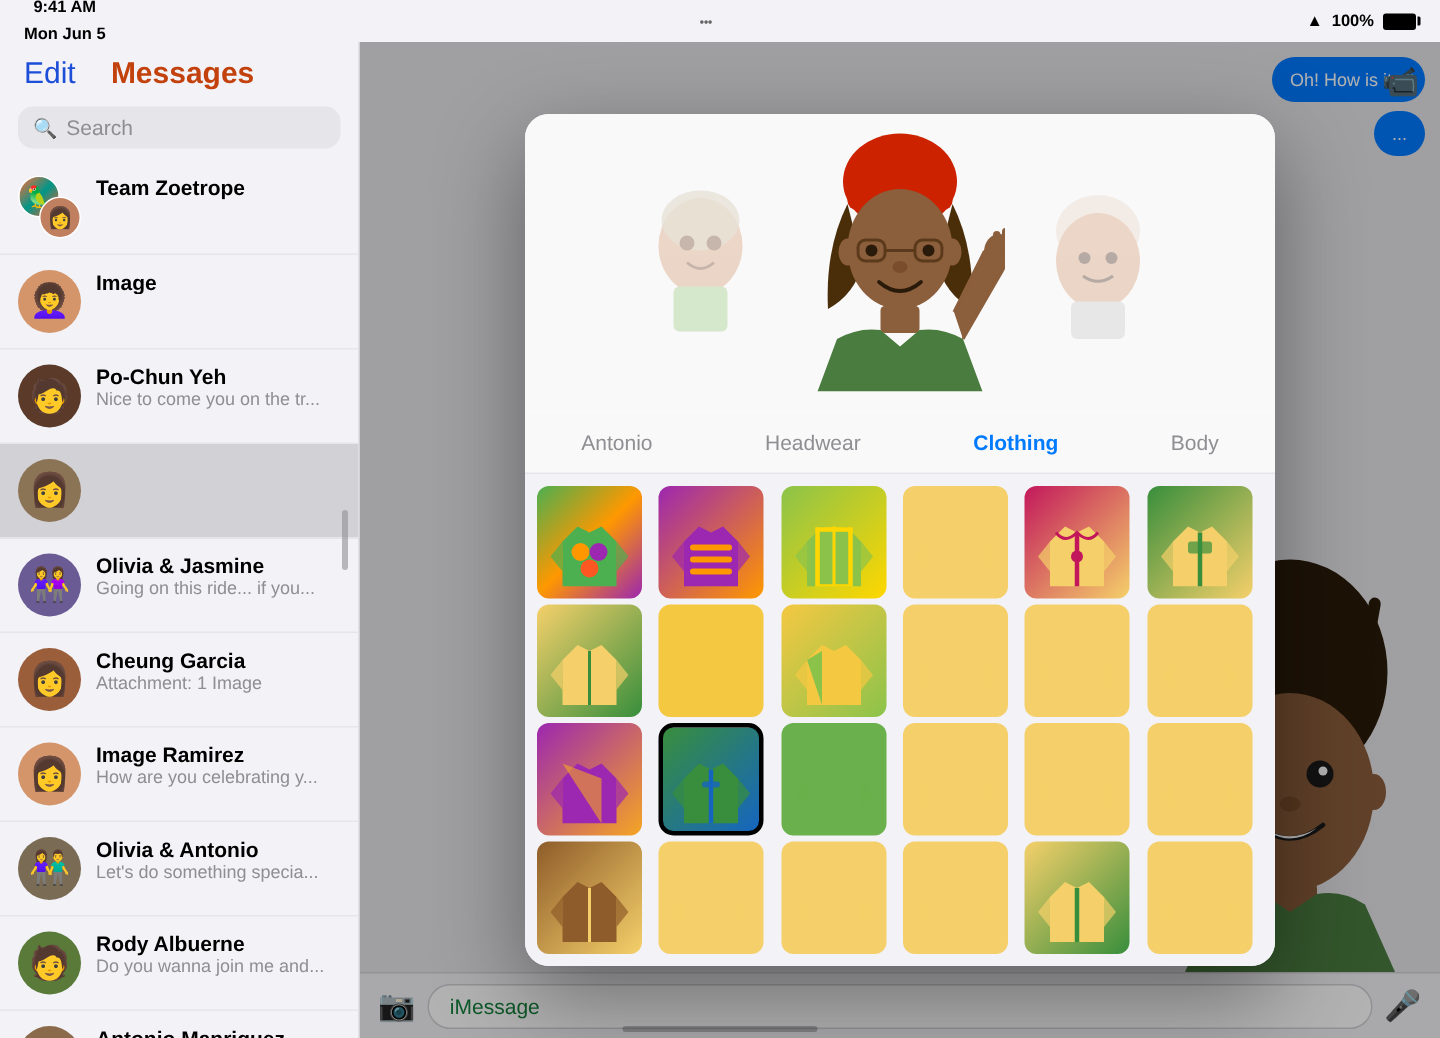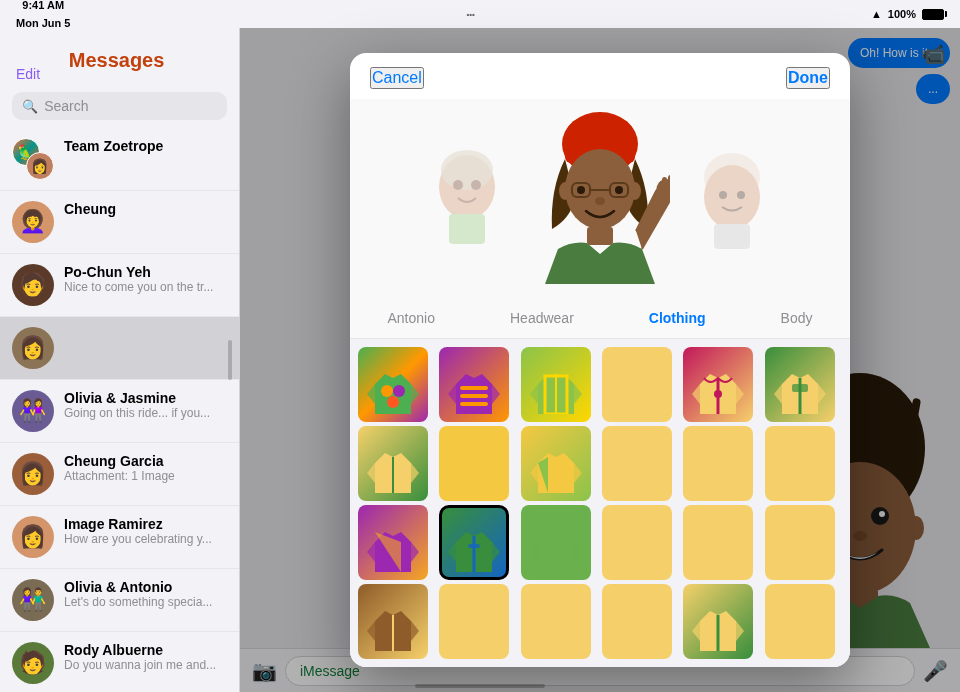--- a/index.html
+++ b/index.html
@@ -51,23 +51,22 @@
       display: flex;
       justify-content: space-between;
       align-items: center;
     }
     .sidebar-title {
       font-size: 20px;
       font-weight: 700;
       color: #c2410c;
     }
     .sidebar-edit {
-      font-size: 14px;
-      color: #8b5cf6;
-      margin-top: 28px;
+      font-size: 20px;
+      color: #1d4ed8;
     }
     .search-bar {
       margin: 4px 12px 8px;
       background: #e5e5ea;
       border-radius: 10px;
       padding: 6px 10px;
       display: flex;
       align-items: center;
       gap: 6px;
     }
@@ -346,21 +345,21 @@
           <div class="conv-name">Team Zoetrope</div>
           <div class="conv-preview"></div>
         </div>
       </div>
 
       <div class="conv-item">
         <div class="conv-avatar" style="background:#d4956a;">
           <span style="font-size:22px;">👩‍🦱</span>
         </div>
         <div class="conv-info">
-          <div class="conv-name">Cheung</div>
+          <div class="conv-name">Image</div>
           <div class="conv-preview"></div>
         </div>
       </div>
 
       <div class="conv-item">
         <div class="conv-avatar" style="background:#5b3a29;">
           <span style="font-size:22px;">🧑</span>
         </div>
         <div class="conv-info">
           <div class="conv-name">Po-Chun Yeh</div>
@@ -490,24 +489,20 @@
         <div class="imessage-input">
           <span style="color:#15803d;font-size:14px;">iMessage</span>
         </div>
         <span style="font-size:20px;color:#8e8e93;">🎤</span>
       </div>
     </div>
 
     <div class="modal-overlay">
       <div class="modal">
 
-        <div class="modal-header">
-          <button class="modal-cancel">Cancel</button>
-          <button class="modal-done">Done</button>
-        </div>
 
         <div class="preview-area">
 
           <div style="width:85px;height:110px;opacity:0.35;display:flex;align-items:center;justify-content:center;">
             <svg width="85" height="110" viewBox="0 0 85 110">
               <ellipse cx="42" cy="45" rx="28" ry="32" fill="#d4956a"></ellipse>
               <ellipse cx="42" cy="28" rx="26" ry="20" fill="#c8b89a" opacity="0.8"></ellipse>
 
               <circle cx="33" cy="43" r="5" fill="#6b3a1f"></circle>
               <circle cx="51" cy="43" r="5" fill="#6b3a1f"></circle>

